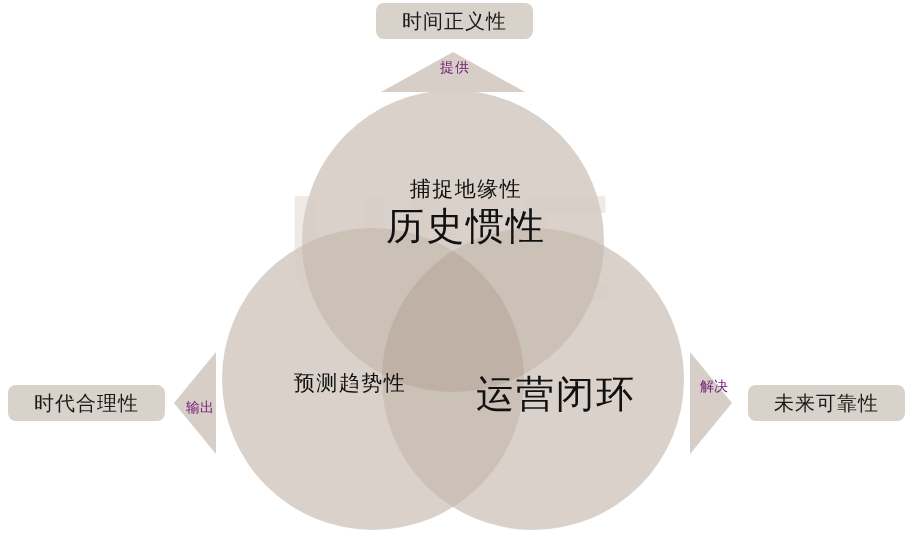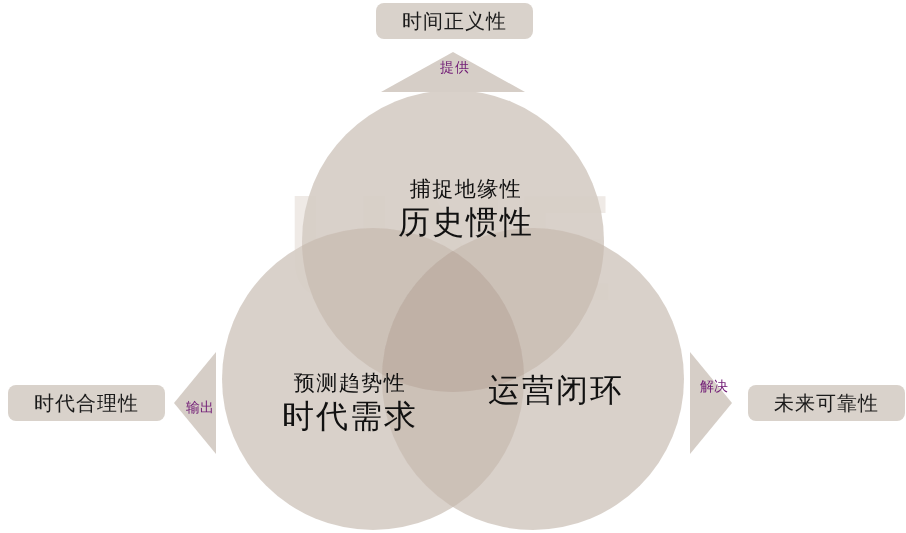--- a/index.html
+++ b/index.html
@@ -97,21 +97,21 @@
     white-space: nowrap;
   }
   .circle-text .sub {
     display: block;
     font-size: 21px;
     letter-spacing: 1.5px;
     line-height: 1.25;
   }
   .circle-text .main {
     display: block;
-    font-size: 32px;
+    font-size: 38px;
     font-weight: 500;
     letter-spacing: 2px;
     line-height: 1.3;
   }
   #text-top {
     left: 346px;
     top: 176px;
     width: 240px;
   }
   #text-bottom-left {
@@ -190,20 +190,19 @@
   <div class="arrow-label" id="arrow-label-left">输出</div>
   <div class="arrow-label" id="arrow-label-right">解决</div>
 
   <div class="circle-text" id="text-top">
     <span class="sub">捕捉地缘性</span>
     <span class="main">历史惯性</span>
   </div>
 
   <div class="circle-text" id="text-bottom-left">
     <span class="sub">预测趋势性</span>
-    <span class="main">时代需求</span>
   </div>
 
   <div class="circle-text" id="text-bottom-right">
     <span class="main">运营闭环</span>
   </div>
 
 </div>
 
 </body></html>

